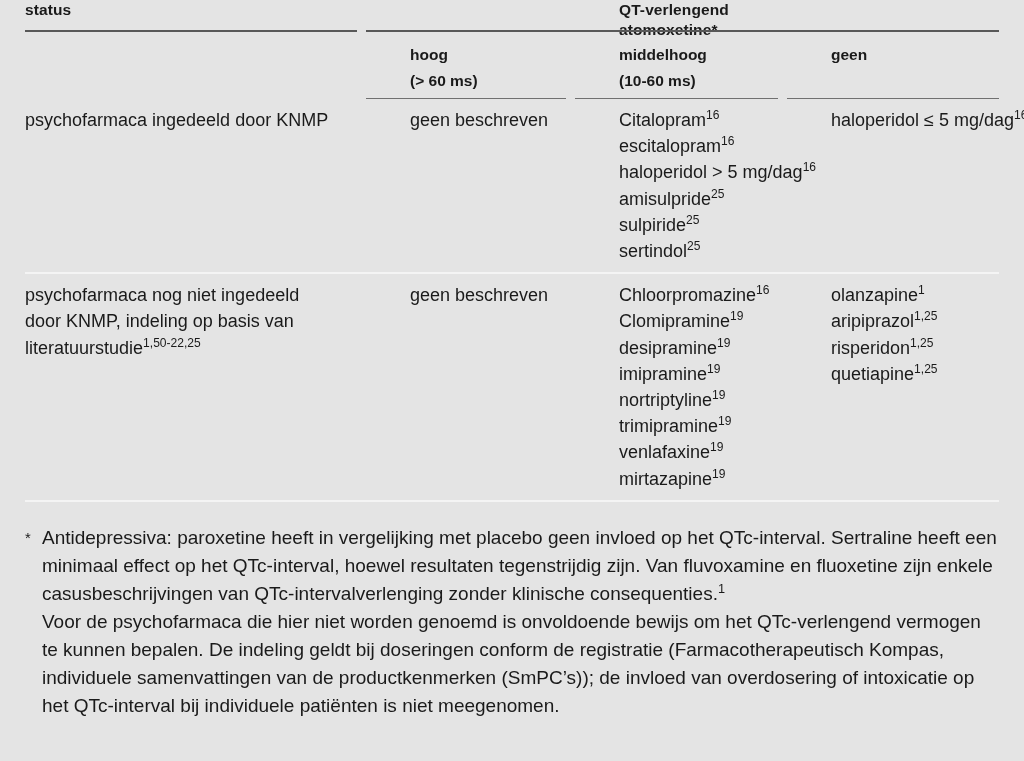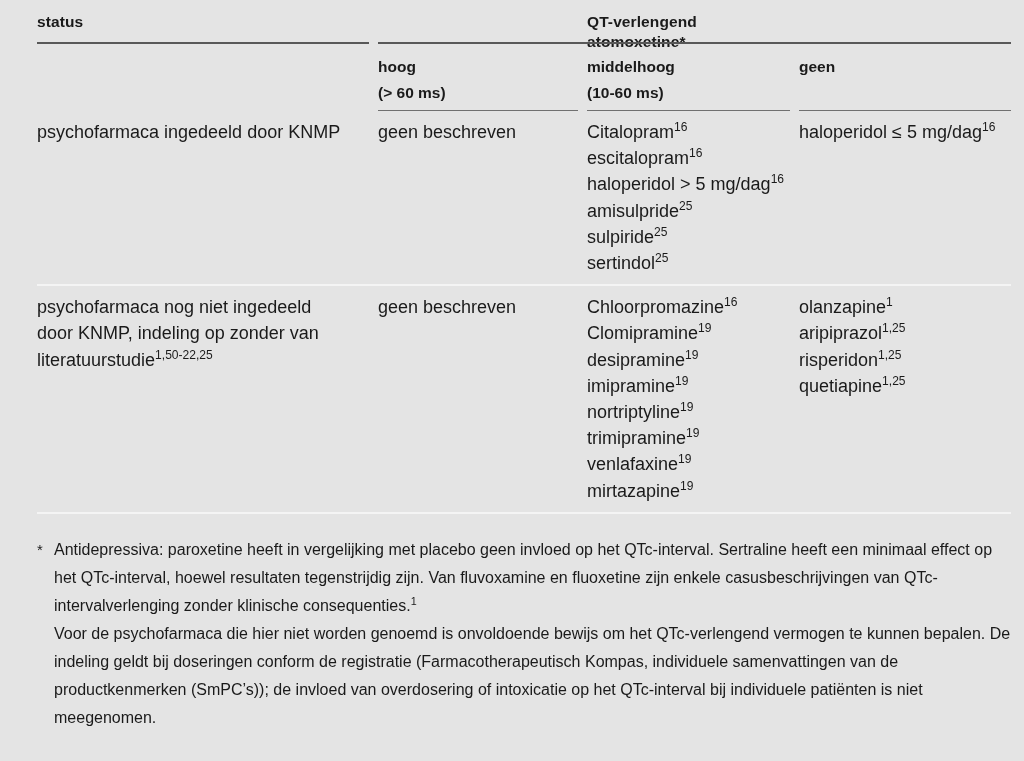--- a/index.html
+++ b/index.html
@@ -13,37 +13,37 @@
     font-family: "Liberation Sans", sans-serif;
     color: #1a1a1a;
     overflow: hidden;
   }
 
   .page {
     position: relative;
     width: 1024px;
     height: 761px;
     box-sizing: border-box;
-    padding: 12px;
+    padding: 0;
   }
 
   
   .tbl {
     position: relative;
     margin: 0 25px;
     width: 974px;
   }
 
   .row {
     display: flex;
     align-items: flex-start;
   }
 
   .c-status { width: 341px; flex: 0 0 341px; box-sizing: border-box; padding-right: 12px; }
-  .c-hoog   { width: 209px; flex: 0 0 209px; box-sizing: border-box; padding-right: 12px; }
+  .c-hoog   { width: 209px; flex: 0 0 209px; box-sizing: border-box; padding-right: 12px; margin-left: 44px; }
   .c-mid    { width: 212px; flex: 0 0 212px; box-sizing: border-box; padding-right: 12px; }
   .c-laag   { width: 212px; flex: 0 0 212px; box-sizing: border-box; padding-right: 0px; }
 
   
   .hdr1 {
     height: 24px;
     line-height: 20px;
   }
   .hdr1 .title {
     font-weight: bold;
@@ -131,21 +131,21 @@
   }
   .fn-mark {
     width: 17px;
     flex: 0 0 17px;
     font-size: 14.8px;
     line-height: 28px;
   }
   .fn-body { flex: 1 1 auto; }
   .fn-body p {
     margin: 0;
-    font-size: 16px;
+    font-size: 19px;
     line-height: 28px;
   }
 </style>
 </head>
 <body>
 
 <div class="page">
 
   <div class="tbl">
 
@@ -213,21 +213,21 @@
           <div class="c-laag">
             <ul class="cell-list">
               <li>haloperidol ≤ 5 mg/dag<sup>16</sup></li>
             </ul>
           </div>
         </div>
         <div class="row-sep"></div>
         <div class="body-row">
           <div class="c-status cell-text">
             <p>psychofarmaca nog niet ingedeeld</p>
-            <p>door KNMP, indeling op zonder van</p>
+            <p>door KNMP, indeling op basis van</p>
             <p>literatuurstudie<sup>1,50-22,25</sup></p>
           </div>
           <div class="c-hoog">
             <ul class="cell-list">
               <li>geen beschreven</li>
             </ul>
           </div>
           <div class="c-mid">
             <ul class="cell-list">
               <li>Chloorpromazine<sup>16</sup></li>

